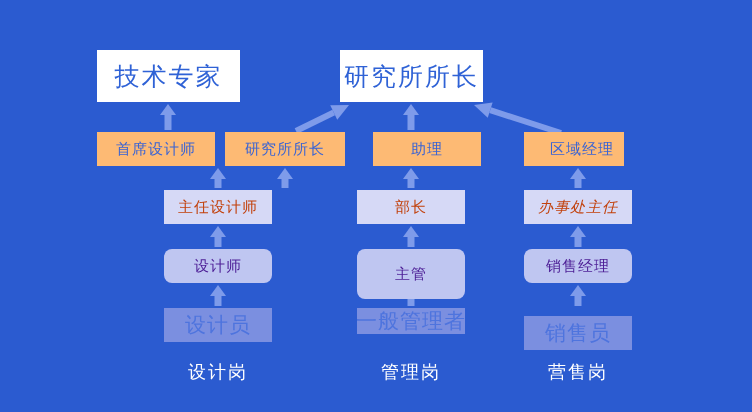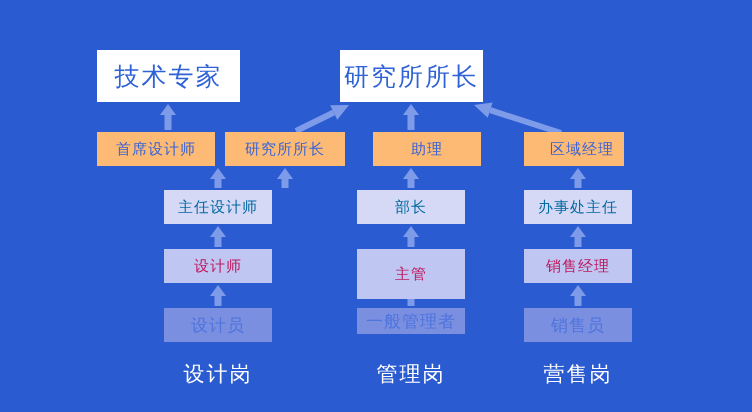--- a/index.html
+++ b/index.html
@@ -33,28 +33,28 @@
   }
   
   .node.apex {
     background: #FFFFFF;
     color: #2F62D6;
     font-size: 25px;
     letter-spacing: 2px;
   }
   
   .node.t1 { background: #fdba74; color: #3A64D4; font-size: 15px; }
-  .node.t2 { background: #D6D9F6; color: #0369a1; font-size: 15px; }
-  .node.t3 { background: #BFC6F1; color: #be185d; font-size: 15px; }
-  .node.t4 { background: #7B8FE0; color: #4E74DE; font-size: 17px; }
+  .node.t2 { background: #D6D9F6; color: #c2410c; font-size: 15px; }
+  .node.t3 { background: #BFC6F1; color: #4c1d95; font-size: 15px; border-radius: 8px; }
+  .node.t4 { background: #7B8FE0; color: #4E74DE; font-size: 21px; }
 
   .col-label {
     position: absolute;
     color: #FFFFFF;
-    font-size: 21px;
+    font-size: 18px;
     letter-spacing: 2px;
     text-align: center;
     white-space: nowrap;
     user-select: none;
   }
 
   
   .arrows {
     position: absolute;
     left: 0;
@@ -134,23 +134,23 @@
       <div class="node t1" style="left: 97px; top: 132px; width: 118px; height: 34px;">首席设计师</div>
       <div class="node t1" style="left: 225px; top: 132px; width: 120px; height: 34px;">研究所所长</div>
       <div class="node t2" style="left: 164px; top: 190px; width: 108px; height: 34px;">主任设计师</div>
       <div class="node t3" style="left: 164px; top: 249px; width: 108px; height: 34px;">设计师</div>
       <div class="node t4" style="left: 164px; top: 308px; width: 108px; height: 34px;">设计员</div>
       <div class="node t1" style="left: 357px; top: 132px; width: 108px; height: 34px; margin-left: 16px;">助理</div>
       <div class="node t2" style="left: 357px; top: 190px; width: 108px; height: 34px;">部长</div>
       <div class="node t3" style="left: 357px; top: 249px; width: 108px; height: 50px;">主管</div>
       <div class="node t4" style="left: 357px; top: 308px; width: 108px; height: 26px;">一般管理者</div>
       <div class="node t1" style="left: 524px; top: 132px; width: 100px; height: 34px; padding-left: 16px;">区域经理</div>
-      <div class="node t2" style="left: 524px; top: 190px; width: 108px; height: 34px;">办事处主任</div>
+      <div class="node t2" style="left: 524px; top: 190px; width: 108px; height: 34px; font-style: italic;">办事处主任</div>
       <div class="node t3" style="left: 524px; top: 249px; width: 108px; height: 34px;">销售经理</div>
-      <div class="node t4" style="left: 524px; top: 308px; width: 108px; height: 34px;">销售员</div>
+      <div class="node t4" style="left: 524px; top: 316px; width: 108px; height: 34px;">销售员</div>
     </div>
   <div id="labels-layer">
       <div class="col-label" style="left: 164px; top: 360px; width: 108px;">设计岗</div>
       <div class="col-label" style="left: 357px; top: 360px; width: 108px;">管理岗</div>
       <div class="col-label" style="left: 524px; top: 360px; width: 108px;">营售岗</div>
     </div>
 
 </div>
 
 </body></html>

